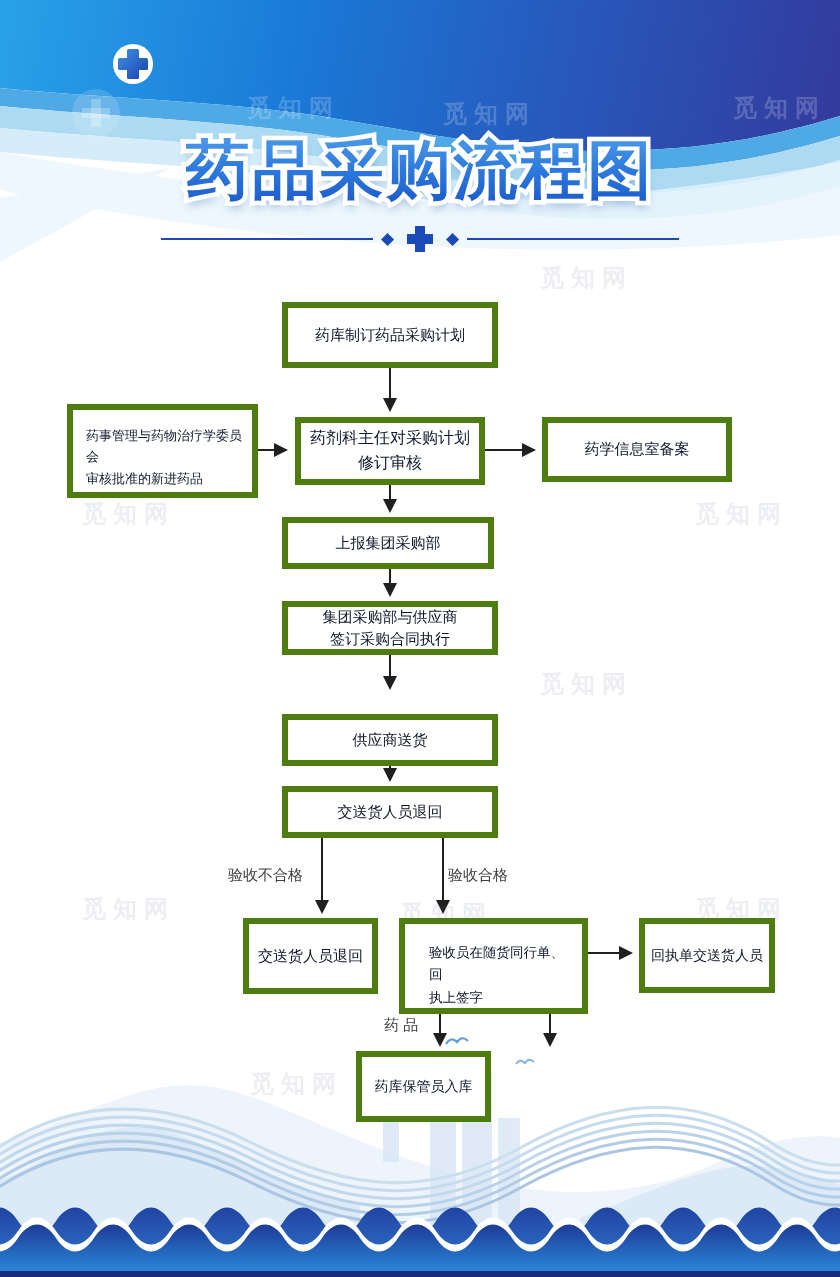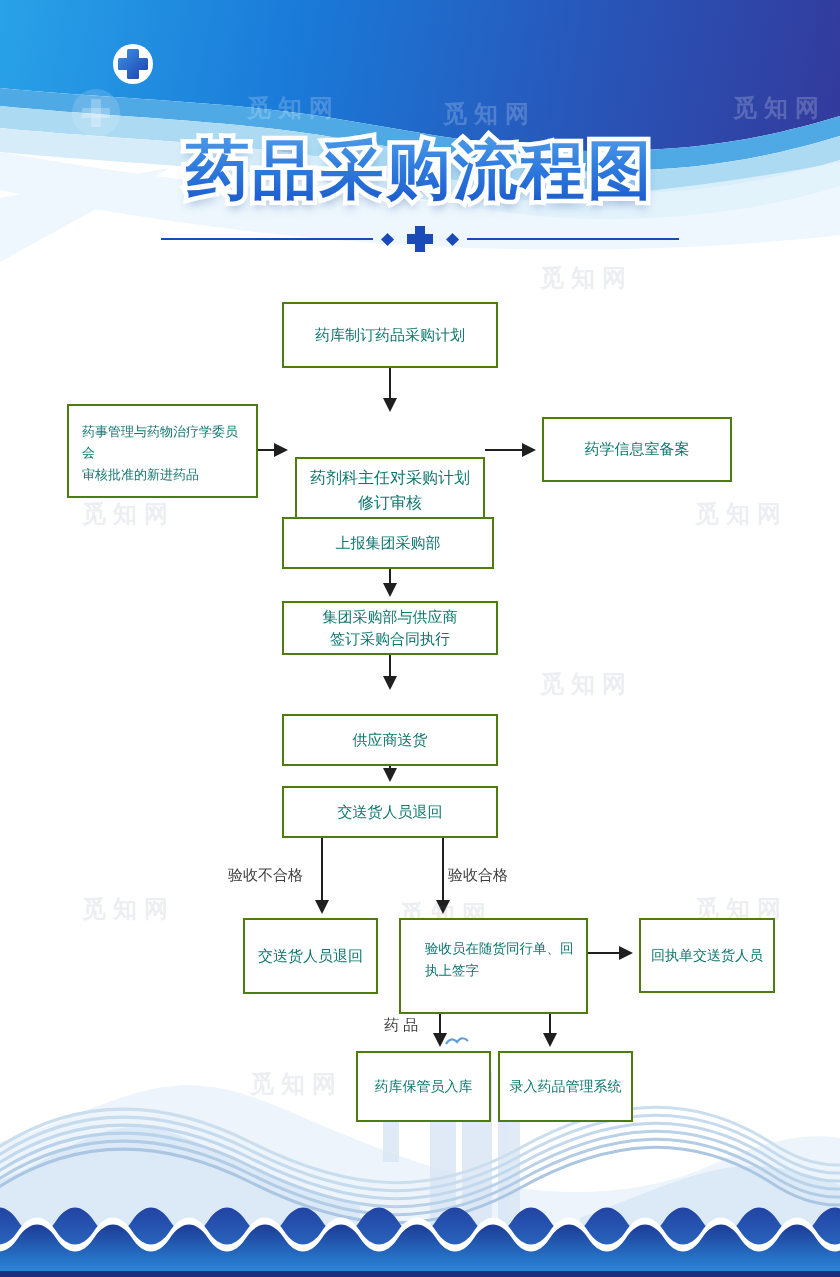--- a/index.html
+++ b/index.html
@@ -26,27 +26,27 @@
   .div-plus::before,.div-plus::after{content:"";position:absolute;background:#1a49b8;}
   .div-plus::before{left:8px;top:0;width:10px;height:26px;}
   .div-plus::after{left:0;top:8px;width:26px;height:10px;}
 
   
   .wm{position:absolute;font-size:24px;font-weight:bold;letter-spacing:7px;
       color:rgba(110,125,148,.13);z-index:2;white-space:nowrap;}
   .wm.light{color:rgba(255,255,255,.20);}
 
   
-  .node{position:absolute;background:#ffffff;border:2px solid #4d7c0f;box-sizing:border-box;
-        color:#0f766e;z-index:2;}
+  .node{position:absolute;background:#ffffff;border:6px solid #4d7c0f;box-sizing:border-box;
+        color:#0f172a;z-index:2;}
   .node.center{display:flex;flex-direction:column;align-items:center;justify-content:center;
         text-align:center;}
   .node span{display:block;}
   .fs15{font-size:15px;line-height:1.5;}
-  .fs16{font-size:16px;line-height:1.55;margin-top:40px;}
+  .fs16{font-size:16px;line-height:1.55;}
   .fs14{font-size:14px;line-height:1.4;}
   .node.lefttext{padding:15px 10px 0 13px;font-size:13px;line-height:1.65;text-align:left;}
 
   .edge-label{position:absolute;font-size:15px;color:#3d3d3d;z-index:2;white-space:nowrap;}
 </style>
 </head>
 <body>
 
 <div id="poster">
 
@@ -221,21 +221,18 @@
   </div>
 
   <div class="node center fs14" style="left:639px;top:918px;width:136px;height:75px;">
     <span>回执单交送货人员</span>
   </div>
 
   <div class="node center fs14" style="left:356px;top:1051px;width:135px;height:71px;">
     <span>药库保管员入库</span>
   </div>
 
-  <div class="node center fs14" style="left:498px;top:1051px;width:135px;height:71px;">
-    <span>录入药品管理系统</span>
-  </div>
 
   <span class="edge-label" style="left:228px;top:866px;">验收不合格</span>
   <span class="edge-label" style="left:448px;top:866px;">验收合格</span>
   <span class="edge-label" style="left:384px;top:1016px;">药 品</span>
 
 </div>
 
 </body></html>

